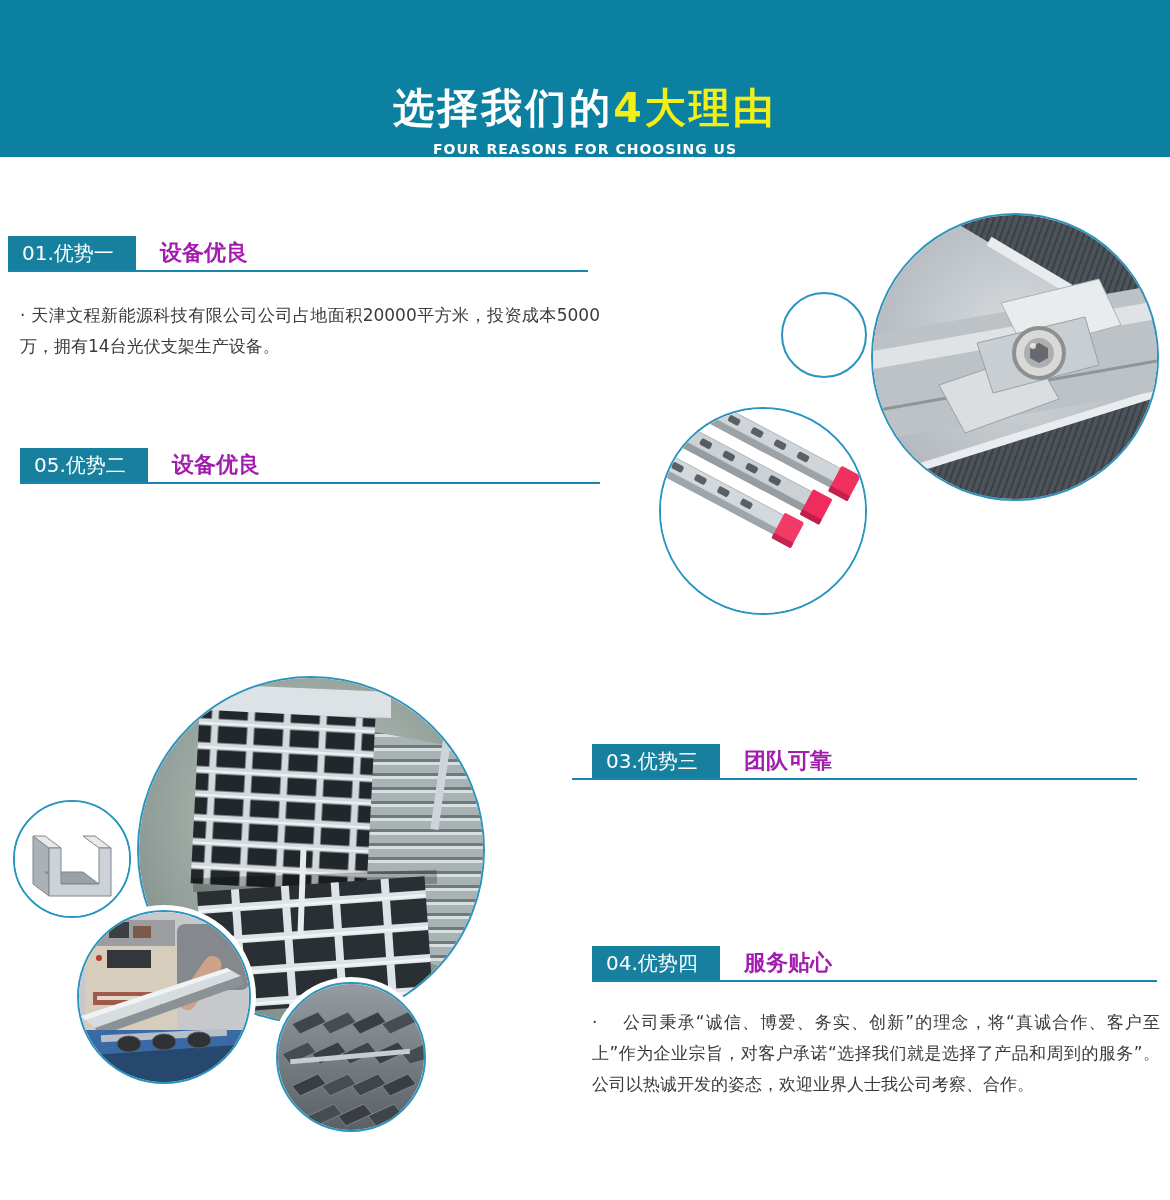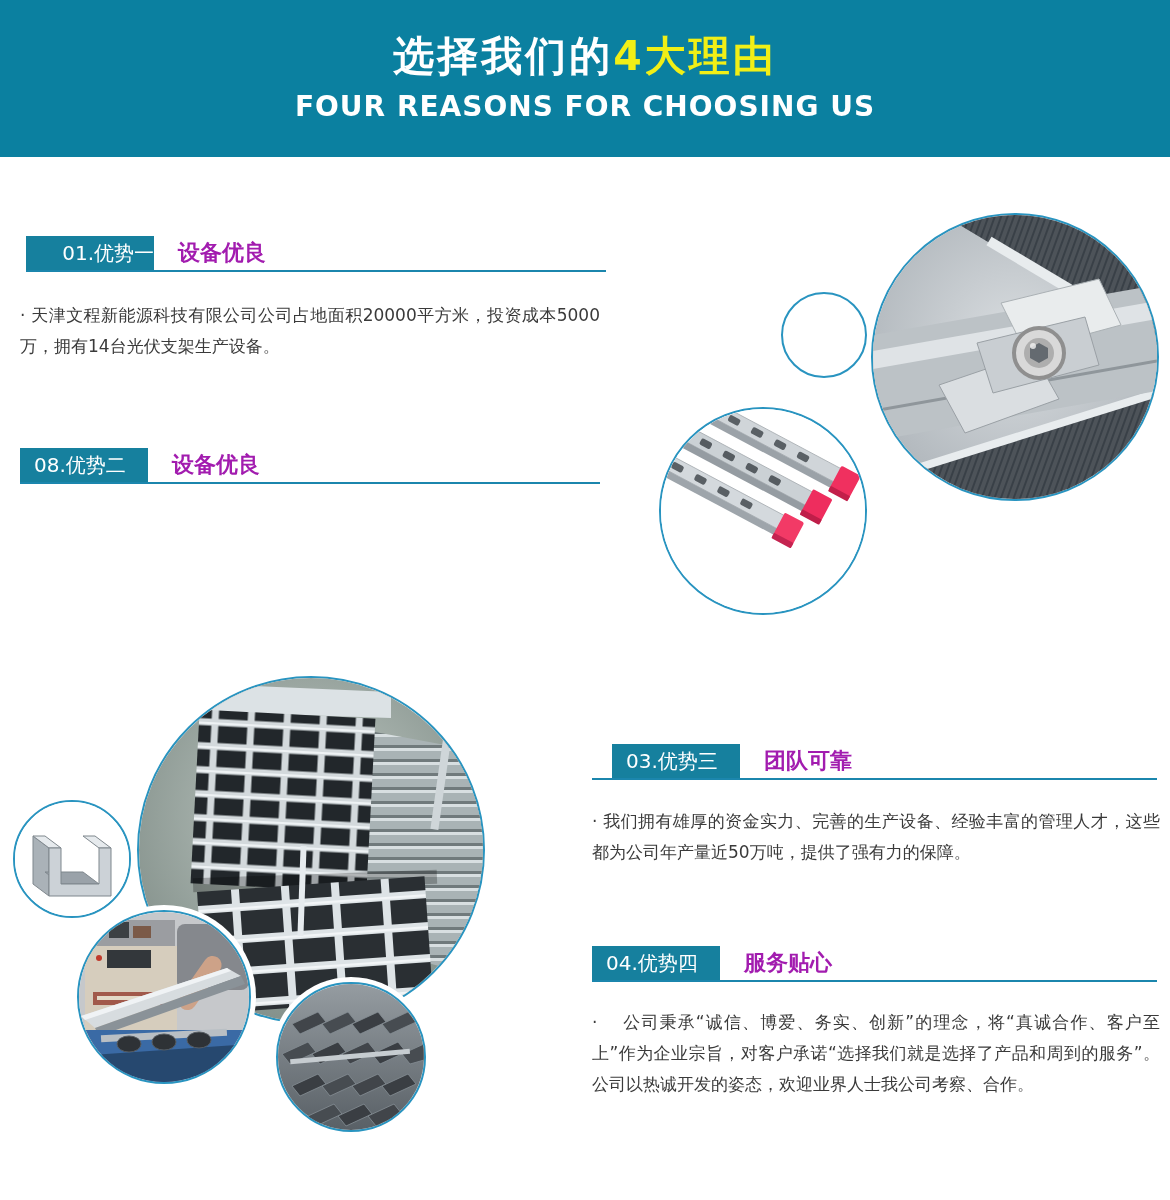--- a/index.html
+++ b/index.html
@@ -1,34 +1,34 @@
 <!DOCTYPE html>
 <html><head>
 <meta charset="utf-8">
 <style>
   html,body{margin:0;padding:0;background:#fff;}
   .page{position:relative;width:1170px;height:1200px;background:#ffffff;overflow:hidden;
         font-family:"DejaVu Sans","Liberation Sans",sans-serif;}
 
   
   .banner{position:absolute;left:0;top:0;width:1170px;height:157px;background:#0b80a0;
-          display:flex;flex-direction:column;align-items:center;justify-content:center;}
+          display:flex;flex-direction:column;align-items:center;justify-content:flex-end;}
   .banner-title{font-size:41px;font-weight:700;color:#ffffff;letter-spacing:3px;line-height:1.1;}
   .banner-title .hl{color:#f1ef16;}
-  .banner-subtitle{margin-top:10px;font-size:28px;font-weight:700;color:#ffffff;letter-spacing:1px;}
+  .banner-subtitle{margin-top:10px;font-size:14px;font-weight:700;color:#ffffff;letter-spacing:1px;}
 
   
   .sec-header{position:absolute;display:flex;align-items:center;height:36px;
               border-bottom:2px solid #1b86ad;box-sizing:border-box;}
   .badge{display:inline-block;width:128px;height:34px;line-height:34px;background:#16809e;
          color:#ffffff;font-size:20px;padding-left:14px;box-sizing:border-box;flex:0 0 auto;}
   .sec-title{margin-left:24px;font-size:22px;font-weight:700;color:#a21caf;}
-  .pos-h1{left:26px;top:236px;width:580px;text-align:right;}
+  .pos-h1{left:8px;top:236px;width:580px;}
   .pos-h2{left:20px;top:448px;width:580px;}
-  .pos-h3{left:592px;top:744px;width:565px;padding-left:20px;}
+  .pos-h3{left:572px;top:744px;width:565px;padding-left:20px;}
   .pos-h4{left:592px;top:946px;width:565px;}
 
   
   .sec-body{position:absolute;margin:0;font-size:17px;line-height:31px;color:#3a3a3a;text-align:justify;}
   .pos-p1{left:20px;top:300px;width:580px;}
   .pos-p2{left:20px;top:517px;width:580px;}
   .pos-p3{left:592px;top:806px;width:568px;}
   .pos-p4{left:592px;top:1007px;width:568px;}
 
   
@@ -52,29 +52,28 @@
     <div class="banner-subtitle">FOUR REASONS FOR CHOOSING US</div>
   </header>
 
   <div class="sec-header pos-h1">
     <span class="badge">01.优势一</span>
     <span class="sec-title">设备优良</span>
   </div>
   <p class="sec-body pos-p1">· 天津文程新能源科技有限公司公司占地面积20000平方米，投资成本5000万，拥有14台光伏支架生产设备。</p>
 
   <div class="sec-header pos-h2">
-    <span class="badge">08.优势二</span>
+    <span class="badge">05.优势二</span>
     <span class="sec-title">设备优良</span>
   </div>
 
   <div class="sec-header pos-h3">
     <span class="badge">03.优势三</span>
     <span class="sec-title">团队可靠</span>
   </div>
-  <p class="sec-body pos-p3">· 我们拥有雄厚的资金实力、完善的生产设备、经验丰富的管理人才，这些都为公司年产量近50万吨，提供了强有力的保障。</p>
 
   <div class="sec-header pos-h4">
     <span class="badge">04.优势四</span>
     <span class="sec-title">服务贴心</span>
   </div>
   <p class="sec-body pos-p4">·　 公司秉承“诚信、博爱、务实、创新”的理念，将“真诚合作、客户至上”作为企业宗旨，对客户承诺“选择我们就是选择了产品和周到的服务”。公司以热诚开发的姿态，欢迎业界人士我公司考察、合作。</p>
 
   <div class="circle c-clamp">
     <svg viewBox="0 0 284 284">
       <defs>

